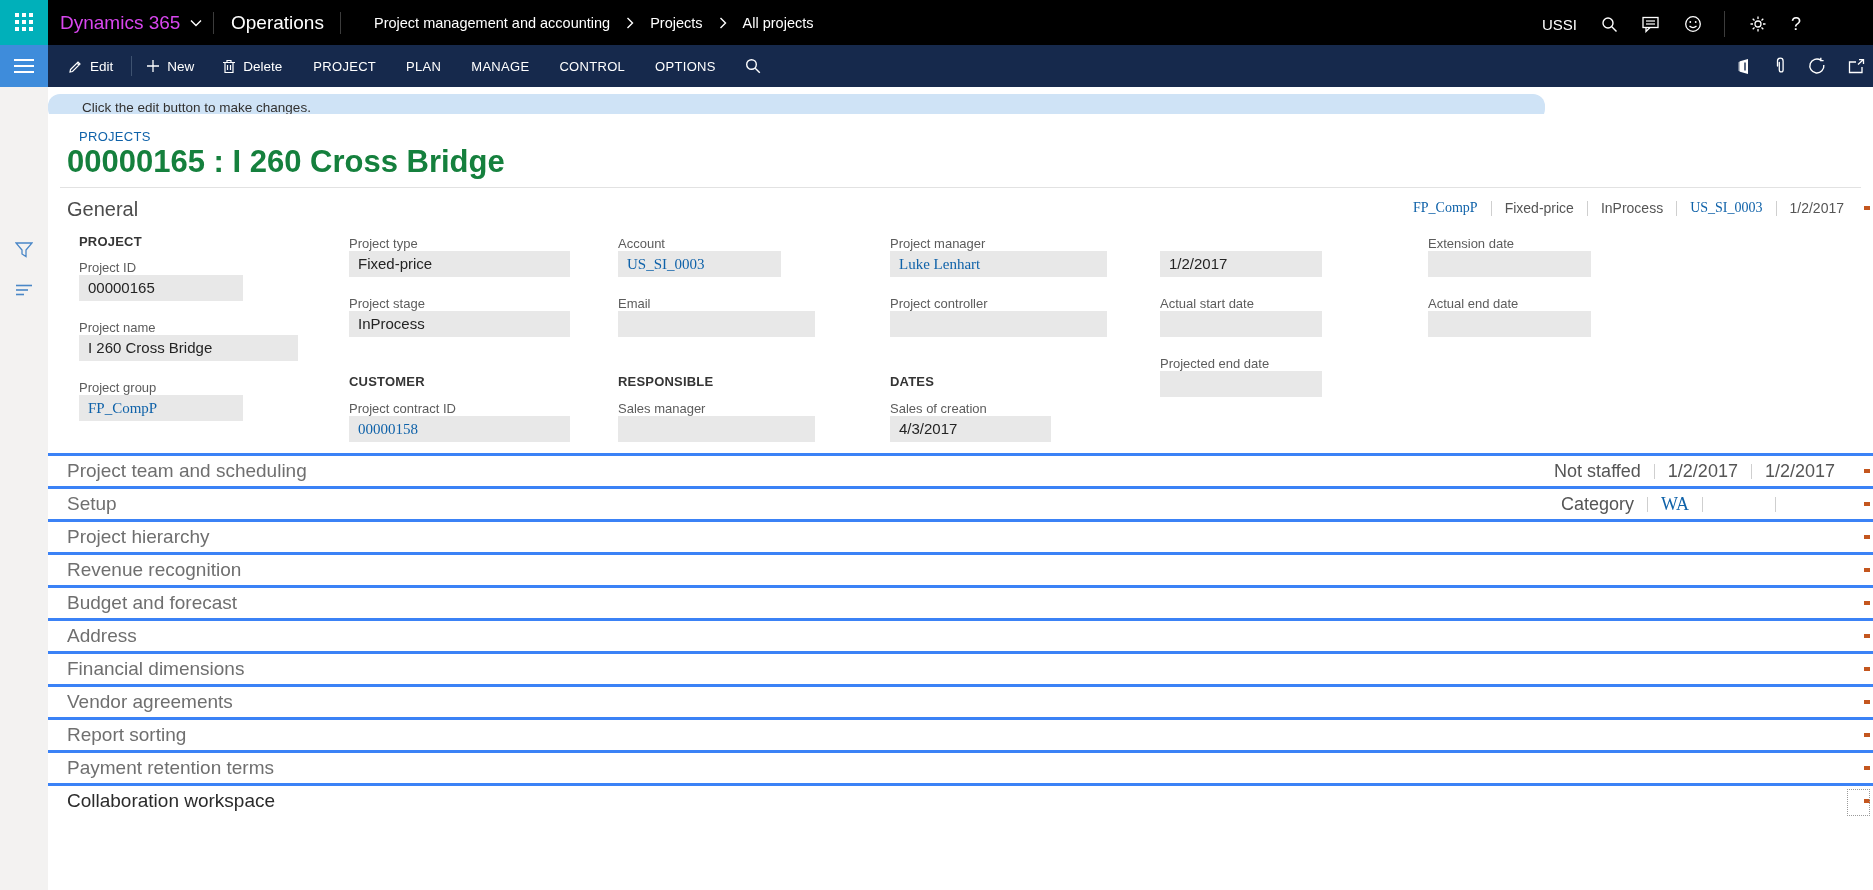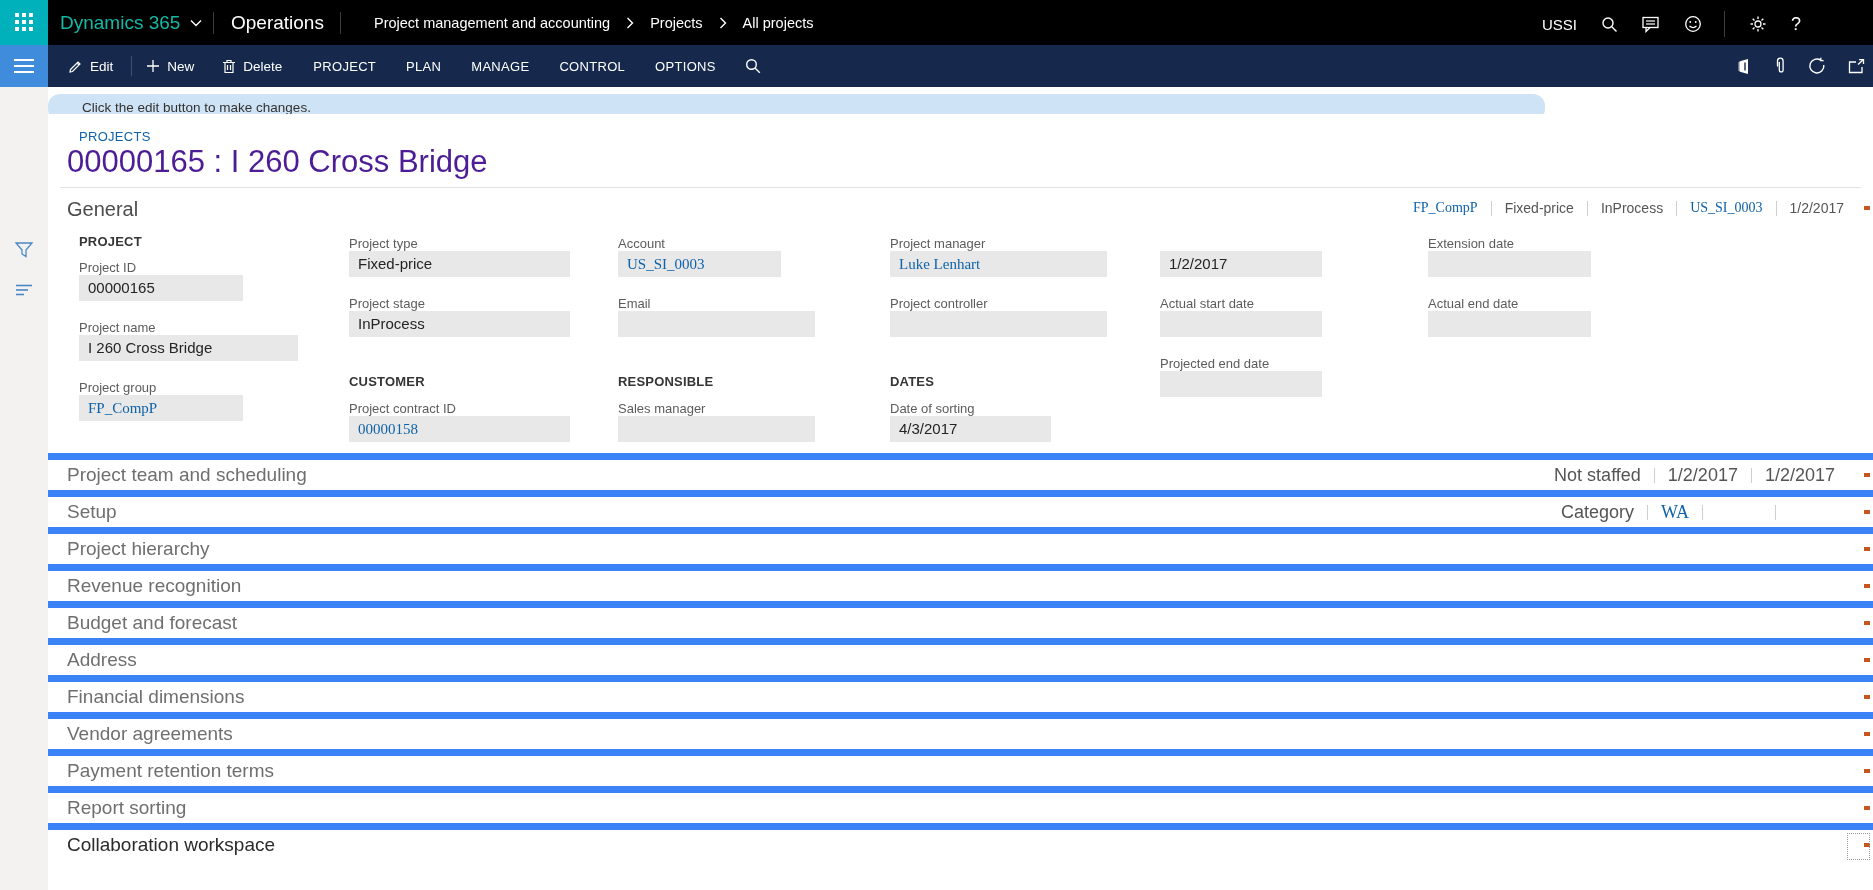--- a/index.html
+++ b/index.html
@@ -6,21 +6,21 @@
   body{
     width:1873px;height:890px;position:relative;overflow:hidden;
     background:#ffffff;font-family:"Liberation Sans","DejaVu Sans",sans-serif;
     -webkit-font-smoothing:antialiased;
   }
   .abs{position:absolute;}
 
   
   #topbar{left:0;top:0;width:1873px;height:45px;background:#000;}
   #waffle-btn{left:0;top:0;width:48px;height:45px;background:#00b0ba;display:flex;align-items:center;justify-content:center;cursor:pointer;}
-  #app-name{left:60px;top:0;height:45px;display:flex;align-items:center;color:#14b8a6;font-size:19px;cursor:pointer;}
+  #app-name{left:60px;top:0;height:45px;display:flex;align-items:center;color:#d946ef;font-size:19px;cursor:pointer;}
   #app-chevron{margin-left:10px;display:flex;}
   .tb-divider{top:12px;width:1px;height:22px;background:#3c3c3c;}
   #product-name{left:231px;top:0;height:45px;display:flex;align-items:center;color:#fff;font-size:19px;}
   #breadcrumb{left:374px;top:0;height:45px;display:flex;align-items:center;color:#fff;font-size:14.5px;}
   #breadcrumb .crumb{cursor:pointer;}
   #breadcrumb .bc-sep{margin:0 16px;display:flex;}
   #topbar-right{right:72px;top:0;height:48px;display:flex;align-items:center;color:#fff;}
   #topbar-right .tb-ico{margin-left:24px;display:flex;align-items:center;cursor:pointer;}
   #company-label{font-size:15px;cursor:pointer;}
   #tb-right-divider{width:1px;height:26px;background:#3c3c3c;margin-left:22px;}
@@ -42,39 +42,39 @@
   #side-rail{left:0;top:87px;width:48px;height:803px;background:#f3f2f1;}
   .rail-btn{left:13px;width:22px;height:22px;cursor:pointer;display:flex;align-items:center;justify-content:center;}
 
   
   #notif{left:48px;top:94px;width:1497px;height:27px;background:#cfe3f6;display:flex;align-items:center;border-radius:12px;}
   #notif span{margin-left:34px;font-size:13.5px;color:#323130;}
 
   
   #content{left:48px;top:114px;width:1825px;height:776px;background:#fff;}
   #page-caption{left:31px;top:15px;font-size:13px;color:#0f62a9;letter-spacing:.3px;}
-  #page-title{left:19px;top:30px;font-size:31px;font-weight:400;color:#4c1d95;}
+  #page-title{left:19px;top:30px;font-size:31px;font-weight:700;color:#15803d;}
   #hr-general{left:12px;top:73px;width:1801px;height:0;border-top:1px solid #e2e2e2;}
   #general-header{left:19px;top:84px;font-size:20px;color:#4c4c4c;cursor:pointer;}
   #general-tags{top:80px;right:16px;height:28px;display:flex;align-items:center;font-size:14px;color:#555;}
   .tag{padding:0 13px;white-space:nowrap;}
   .vdiv{width:1px;height:15px;background:#cfcfcf;}
   .link{color:#0f62a9;cursor:pointer;font-family:Liberation Serif, serif;}
   .clip-mark{position:absolute;right:3px;width:6px;height:4px;background:#c4561e;}
 
   
   .group-header{position:absolute;font-size:13px;font-weight:bold;color:#353535;letter-spacing:.2px;}
   .field-label{position:absolute;font-size:13px;color:#5c5c5c;white-space:nowrap;}
   .field-box{position:absolute;height:26px;background:#e8e8e8;cursor:default;}
   .field-value{display:block;padding-left:9px;line-height:26px;font-size:15px;color:#242424;white-space:nowrap;}
   .field-value.link{color:#0f62a9;}
 
   
   #sections{left:0;top:339px;width:1825px;}
-  .section-row{position:relative;height:30px;border-top:7px solid #3b82f6;cursor:pointer;}
+  .section-row{position:relative;height:30px;border-top:3px solid #3b82f6;cursor:pointer;}
   .section-title{position:absolute;left:19px;top:0;line-height:30px;font-size:19px;color:#6f6f6f;white-space:nowrap;}
   .section-row.dark .section-title{color:#2b2b2b;}
   .sec-details{position:absolute;right:25px;top:0;height:30px;display:flex;align-items:center;font-size:18px;color:#555;}
   .sec-cell{padding:0 13px;white-space:nowrap;min-width:22px;text-align:center;}
   .focus-box{position:absolute;right:3px;top:3px;width:21px;height:25px;border:1px dotted #9a9a9a;}
 </style>
 </head>
 <body>
 
 <div class="abs" id="topbar">
@@ -310,21 +310,21 @@
       <div class="group-header" style="left: 570px; top: 260px;">RESPONSIBLE</div>
       <div class="field-label" style="left: 570px; top: 287px;">Sales manager</div>
       <div class="field-box" style="left: 570px; top: 302px; width: 197px;"></div>
       <div class="field-label" style="left: 842px; top: 122px;">Project manager</div>
       <div class="field-box" style="left: 842px; top: 137px; width: 217px;">
         <span class="field-value link">Luke Lenhart</span>
       </div>
       <div class="field-label" style="left: 842px; top: 182px;">Project controller</div>
       <div class="field-box" style="left: 842px; top: 197px; width: 217px;"></div>
       <div class="group-header" style="left: 842px; top: 260px;">DATES</div>
-      <div class="field-label" style="left: 842px; top: 287px;">Date of sorting</div>
+      <div class="field-label" style="left: 842px; top: 287px;">Sales of creation</div>
       <div class="field-box" style="left: 842px; top: 302px; width: 161px;">
         <span class="field-value">4/3/2017</span>
       </div>
       <div class="field-label" style="left: 1112px; top: 140px;">Projected start date</div>
       <div class="field-box" style="left: 1112px; top: 137px; width: 162px;">
         <span class="field-value">1/2/2017</span>
       </div>
       <div class="field-label" style="left: 1112px; top: 182px;">Actual start date</div>
       <div class="field-box" style="left: 1112px; top: 197px; width: 162px;"></div>
       <div class="field-label" style="left: 1112px; top: 242px;">Projected end date</div>
@@ -378,25 +378,25 @@
       </div>
       <div class="section-row">
         <span class="section-title">Financial dimensions</span>
         <span class="clip-mark" style="top: 13px;"></span>
       </div>
       <div class="section-row">
         <span class="section-title">Vendor agreements</span>
         <span class="clip-mark" style="top: 13px;"></span>
       </div>
       <div class="section-row">
+        <span class="section-title">Report sorting</span>
+        <span class="clip-mark" style="top: 13px;"></span>
+      </div>
+      <div class="section-row">
         <span class="section-title">Payment retention terms</span>
-        <span class="clip-mark" style="top: 13px;"></span>
-      </div>
-      <div class="section-row">
-        <span class="section-title">Report sorting</span>
         <span class="clip-mark" style="top: 13px;"></span>
       </div>
       <div class="section-row dark">
         <span class="section-title">Collaboration workspace</span>
         <span class="clip-mark" style="top: 13px;"></span>
         <div class="focus-box"></div>
       </div>
     </div>
 </div>
 

